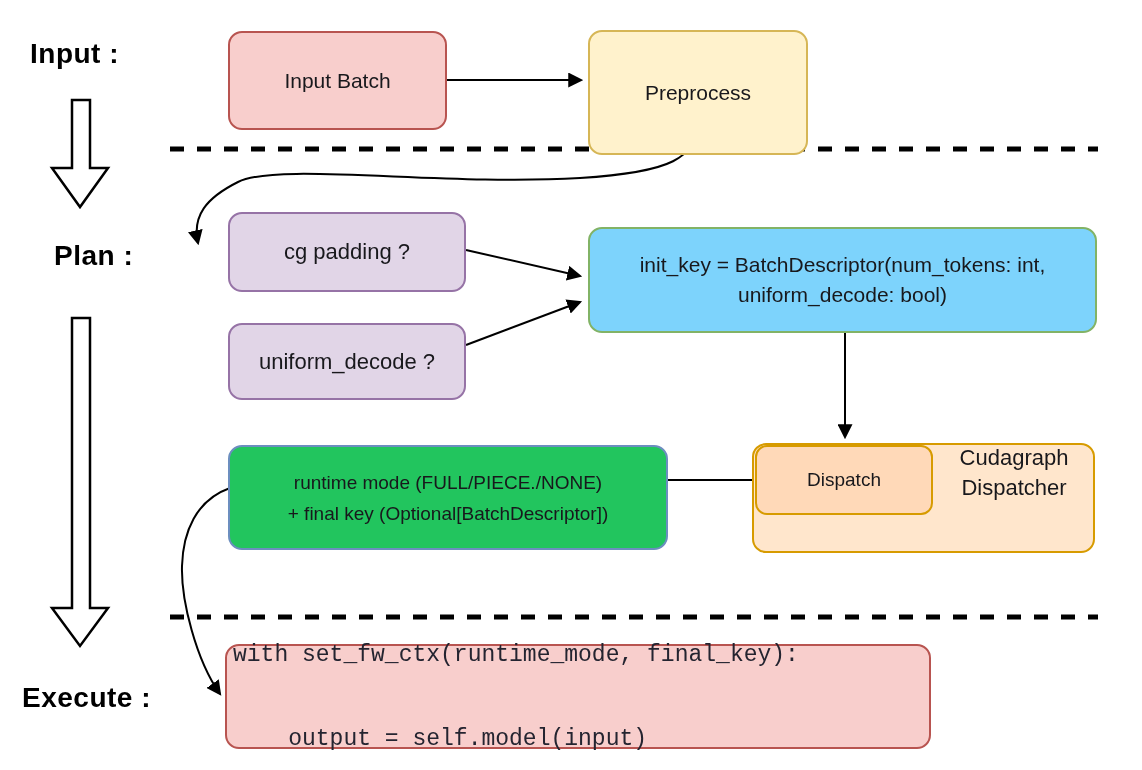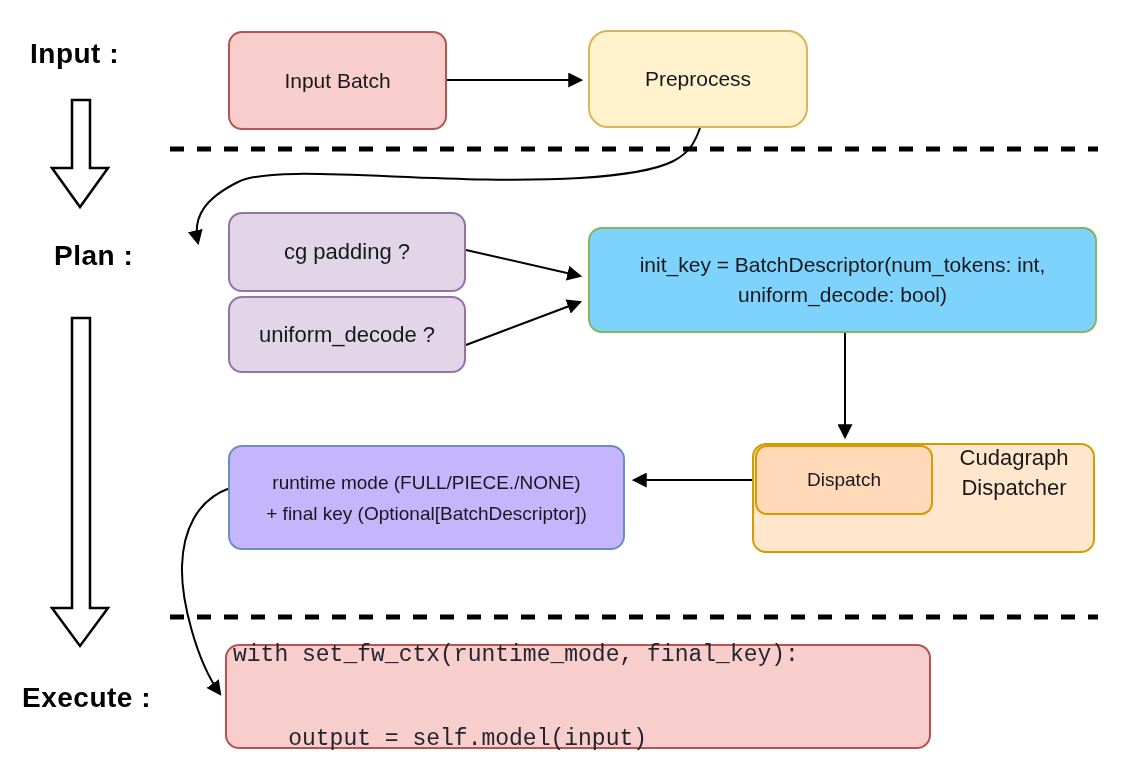--- a/index.html
+++ b/index.html
@@ -20,30 +20,30 @@
   .box {
     position:absolute; box-sizing:border-box;
     border:2px solid #000; border-radius:14px;
     display:flex; align-items:center; justify-content:center;
     text-align:center; color:#18181c;
   }
   .box .lines { width:100%; }
 
   .b-input-batch { left:228px; top:31px;  width:219px; height:99px;
     background:#f8cecc; border-color:#b85450; font-size:21px; }
-  .b-preprocess  { left:588px; top:30px;  width:220px; height:98px;
-    background:#fff2cc; border-color:#d6b656; font-size:21px;border-radius:20px; }
+  .b-preprocess  { left:588px; top:30px;  width:220px; height:125px;
+    background:#fff2cc; border-color:#d6b656; font-size:21px; }
   .b-cg-padding  { left:228px; top:212px; width:238px; height:80px;
     background:#e1d5e7; border-color:#9673a6; font-size:22px; }
-  .b-uniform     { left:228px; top:296px; width:238px; height:77px;
+  .b-uniform     { left:228px; top:323px; width:238px; height:77px;
     background:#e1d5e7; border-color:#9673a6; font-size:22px; }
   .b-init-key    { left:588px; top:227px; width:509px; height:106px;
     background:#7dd3fc; border-color:#82b366; font-size:21px; line-height:30px; }
-  .b-runtime     { left:228px; top:445px; width:397px; height:105px;
-    background:#c4b5fd; border-color:#6c8ebf; font-size:19px; line-height:31px; }
+  .b-runtime     { left:228px; top:445px; width:440px; height:105px;
+    background:#22c55e; border-color:#6c8ebf; font-size:19px; line-height:31px; }
   .b-cuda-outer  { left:752px; top:443px; width:343px; height:110px;
     background:#ffe6cc; border-color:#d79b00; }
   .b-dispatch    { left:755px; top:445px; width:178px; height:70px;
     background:#ffd9b8; border-color:#d79b00; font-size:19px; border-radius:12px; }
   .cuda-text     { position:absolute; left:933px; top:443px; width:162px; height:110px;
     display:flex; align-items:flex-start; justify-content:center; text-align:center;
     font-size:22px; line-height:30px; color:#18181c; }
   .b-code        { left:225px; top:644px; width:706px; height:105px;
     background:#f8cecc; border-color:#b85450; justify-content:flex-start; }
   .b-code .lines { text-align:left; padding-left:6px;

